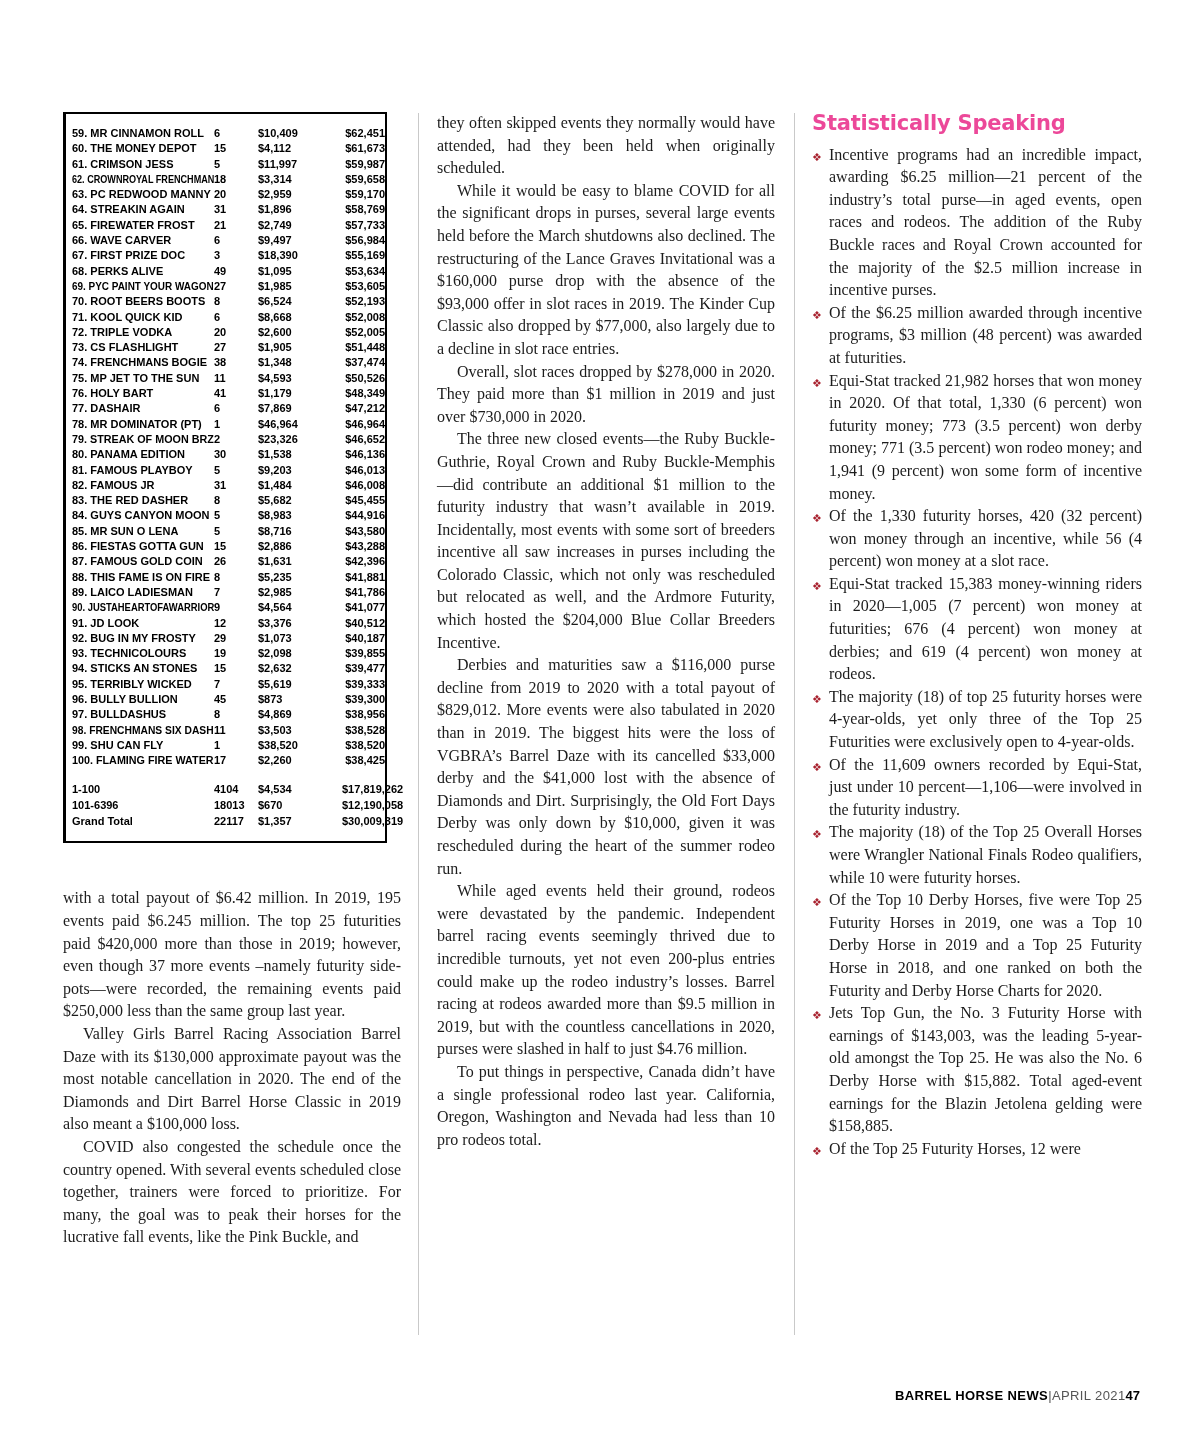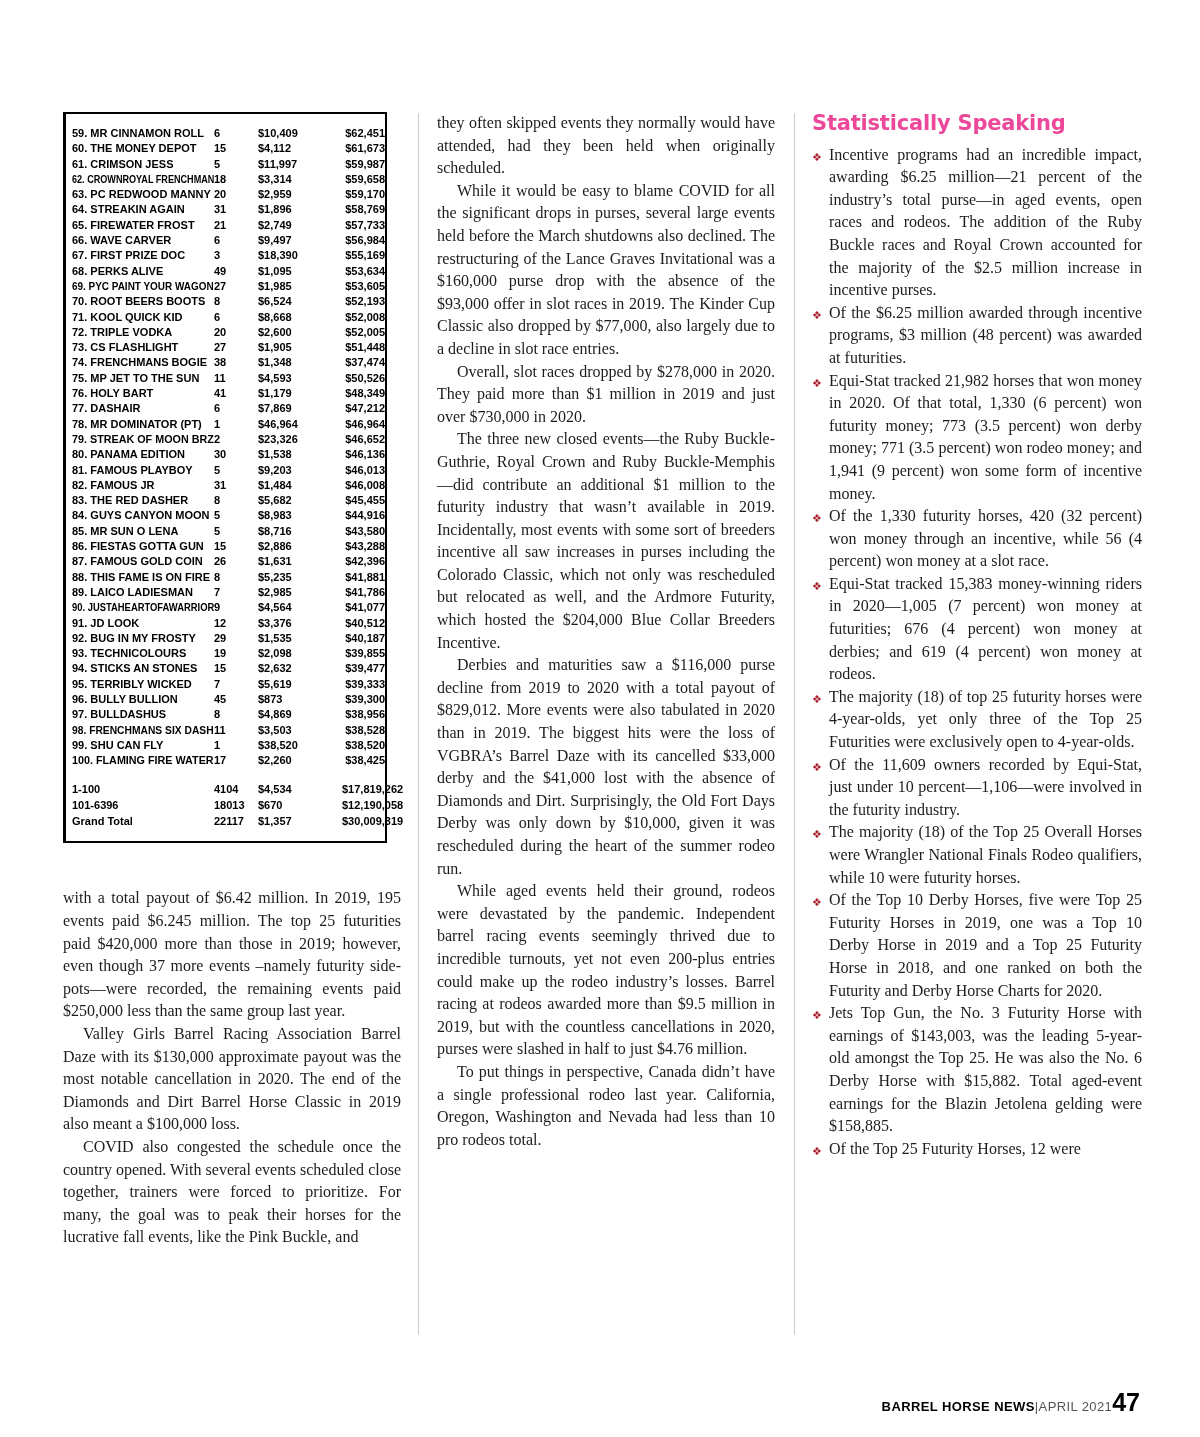--- a/index.html
+++ b/index.html
@@ -56,21 +56,21 @@
   .bullets .btxt { flex:1; text-align:justify; }
 
   
   .footer {
     position:absolute; left:0; top:1388px; width:1140px;
     display:flex; justify-content:flex-end; align-items:baseline; gap:0;
     font-family:"Liberation Sans", sans-serif;
   }
   .f-brand { font-weight:bold; font-size:13px; letter-spacing:0.4px; color:#000; }
   .f-sep, .f-issue { font-size:13px; color:#555; letter-spacing:0.4px; }
-  .f-page { font-weight:bold; font-size:25px; color:#000; }
+  .f-page { font-weight:bold; font-size:13px; color:#000; }
 </style>
 </head>
 <body>
 
 <div class="page">
 
   <div class="divider d1"></div>
   <div class="divider d2"></div>
 
   <div class="col col-left">
@@ -305,21 +305,21 @@
           <div class="trow">
             <span class="c-name"><span>91. JD LOOK</span></span>
             <span class="c-cnt">12</span>
             <span class="c-avg">$3,376</span>
             <span class="c-tot">$40,512</span>
           </div>
 
           <div class="trow">
             <span class="c-name"><span>92. BUG IN MY FROSTY</span></span>
             <span class="c-cnt">29</span>
-            <span class="c-avg">$1,535</span>
+            <span class="c-avg">$1,073</span>
             <span class="c-tot">$40,187</span>
           </div>
 
           <div class="trow">
             <span class="c-name"><span>93. TECHNICOLOURS</span></span>
             <span class="c-cnt">19</span>
             <span class="c-avg">$2,098</span>
             <span class="c-tot">$39,855</span>
           </div>
 

